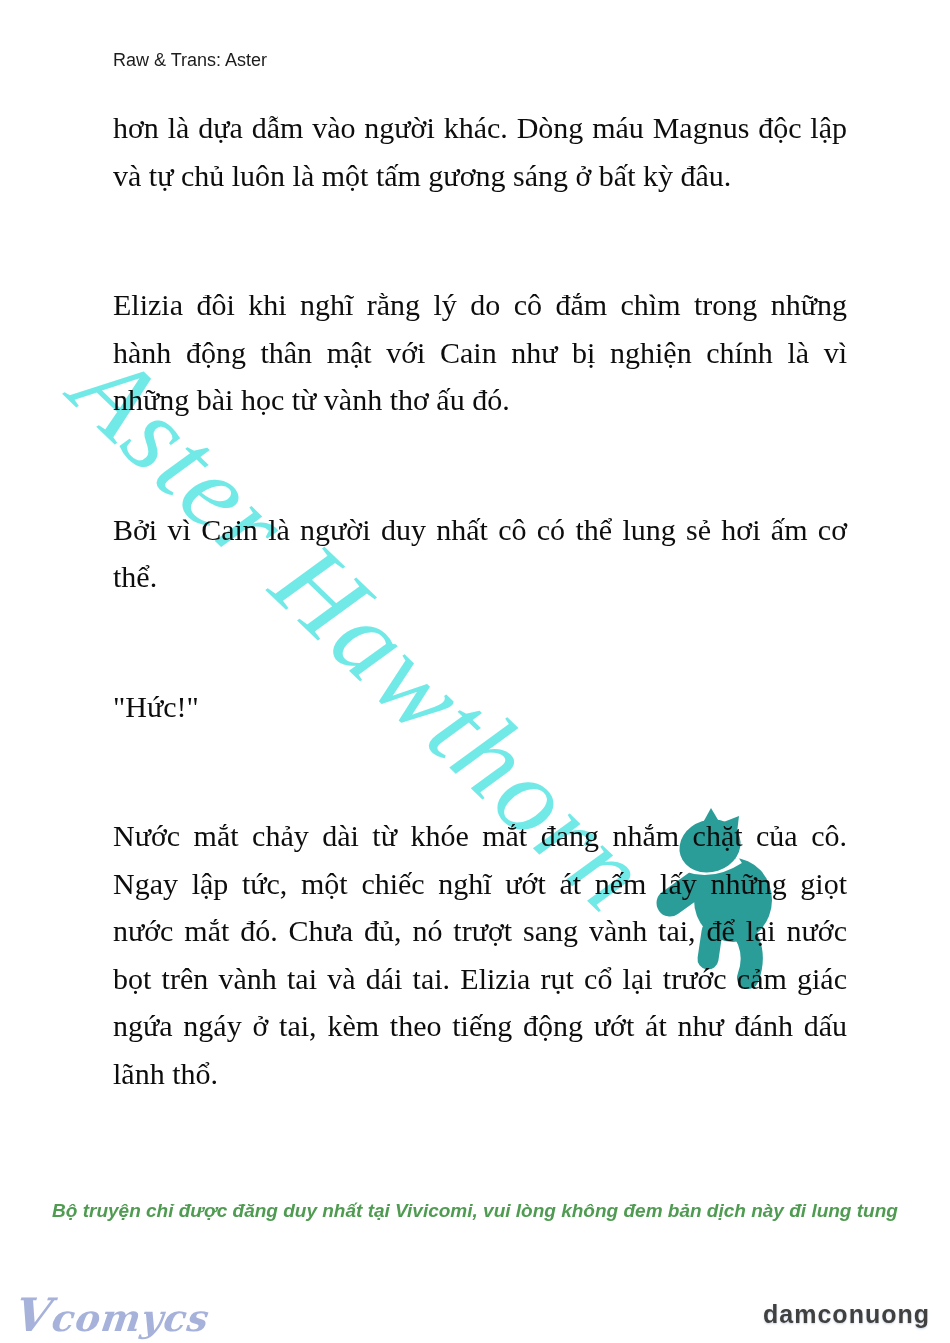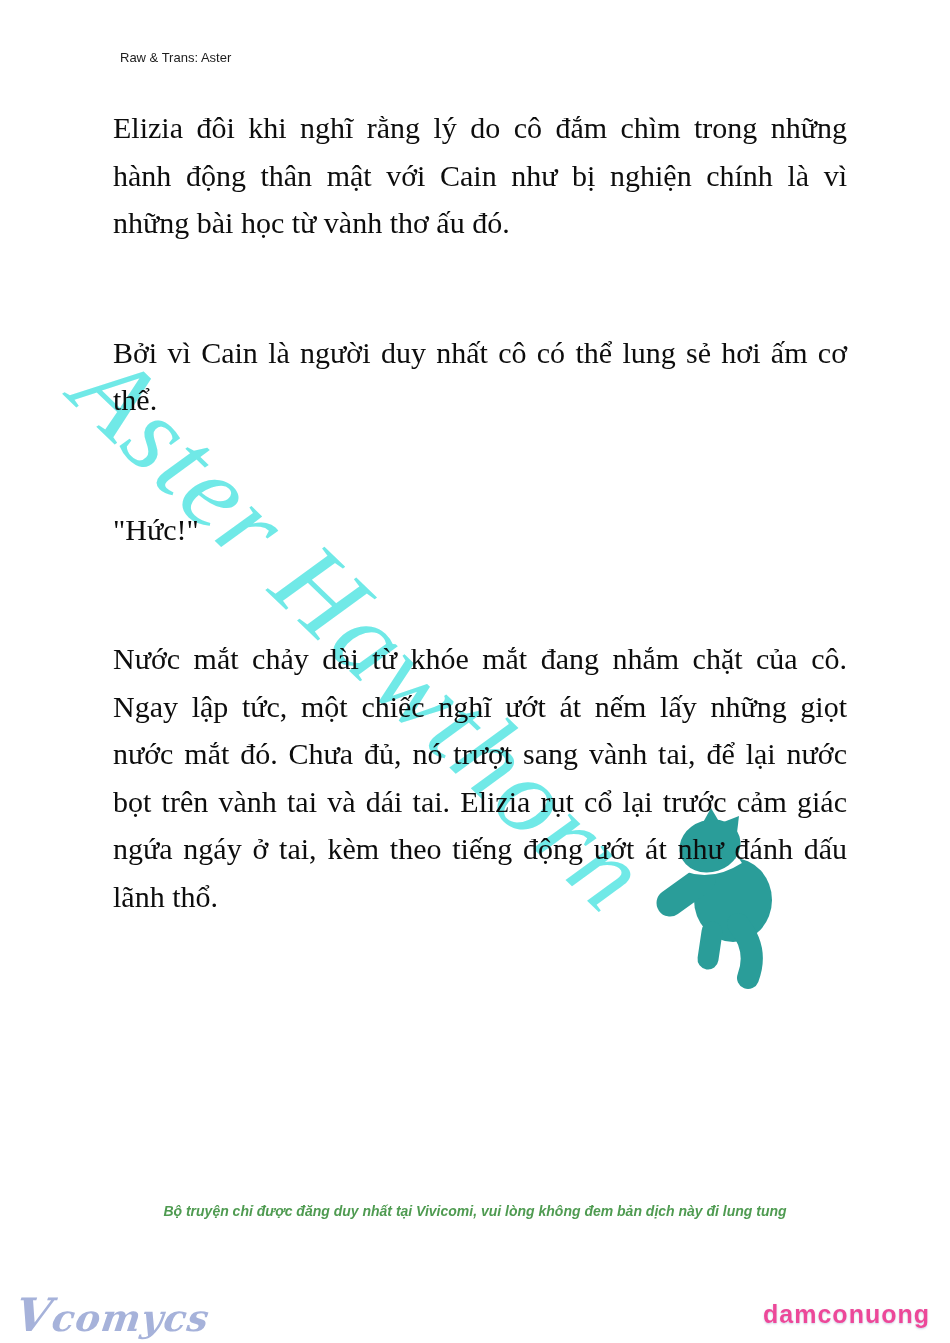--- a/index.html
+++ b/index.html
@@ -32,24 +32,24 @@
   .cat {
     position: absolute;
     left: 648px;
     top: 806px;
     width: 132px;
     height: 192px;
     z-index: 2;
   }
   .credit {
     position: absolute;
-    left: 120px;
+    left: 113px;
     top: 50px;
     font-family: "Liberation Sans", sans-serif;
-    font-size: 13px;
+    font-size: 18px;
     color: #1c1c1c;
     z-index: 3;
     text-align: right;
   }
   .body-text {
     position: absolute;
     left: 113px;
     top: 104px;
     width: 734px;
     z-index: 3;
@@ -64,21 +64,21 @@
   }
   .footer {
     position: absolute;
     left: 0;
     top: 1196px;
     width: 100%;
     text-align: center;
     font-family: "Liberation Sans", sans-serif;
     font-style: italic;
     font-weight: bold;
-    font-size: 14px;
+    font-size: 19px;
     line-height: 30px;
     color: #4f9b51;
     z-index: 3;
   }
   .logo-left {
     position: absolute;
     left: 16px;
     top: 1288px;
     font-family: "DejaVu Serif", serif;
     font-style: italic;
@@ -91,21 +91,21 @@
   }
   .logo-left .cap-v { font-size: 46px; }
   .logo-right {
     position: absolute;
     right: 20px;
     top: 1300px;
     font-family: "Liberation Sans", sans-serif;
     font-weight: bold;
     font-size: 25px;
     letter-spacing: 1px;
-    color: #ec4899;
+    color: #404040;
     text-shadow: 0 0 1px #ffffff, 0 1px 2px rgba(150,170,205,0.55);
     z-index: 3;
   }
 </style>
 </head>
 <body>
 
 <div class="page">
 
   <div class="watermark">Aster Hawthorn</div>
@@ -121,20 +121,21 @@
     <g fill="#2a9d99">
       <path d="M52,22 L63,2 L76,24 Z"></path>
       <path d="M73,17 L91,10 L88,35 Z"></path>
       <ellipse cx="62" cy="40" rx="31" ry="26" transform="rotate(-18 62 40)"></ellipse>
     </g>
   </svg>
 
   <div class="credit">Raw &amp; Trans: Aster</div>
 
   <div class="body-text">
+    <p>hơn là dựa dẫm vào người khác. Dòng máu Magnus độc lập và tự chủ luôn là một tấm gương sáng ở bất kỳ đâu.</p>
     <p>Elizia đôi khi nghĩ rằng lý do cô đắm chìm trong những hành động thân mật với Cain như bị nghiện chính là vì những bài học từ vành thơ ấu đó.</p>
     <p>Bởi vì Cain là người duy nhất cô có thể lung sẻ hơi ấm cơ thể.</p>
     <p>"Hức!"</p>
     <p>Nước mắt chảy dài từ khóe mắt đang nhắm chặt của cô. Ngay lập tức, một chiếc nghĩ ướt át nếm lấy những giọt nước mắt đó. Chưa đủ, nó trượt sang vành tai, để lại nước bọt trên vành tai và dái tai. Elizia rụt cổ lại trước cảm giác ngứa ngáy ở tai, kèm theo tiếng động ướt át như đánh dấu lãnh thổ.</p>
   </div>
 
   <div class="footer">
     <div>Bộ truyện chỉ được đăng duy nhất tại Vivicomi, vui lòng không đem bản dịch này đi lung tung</div>
   </div>
 

